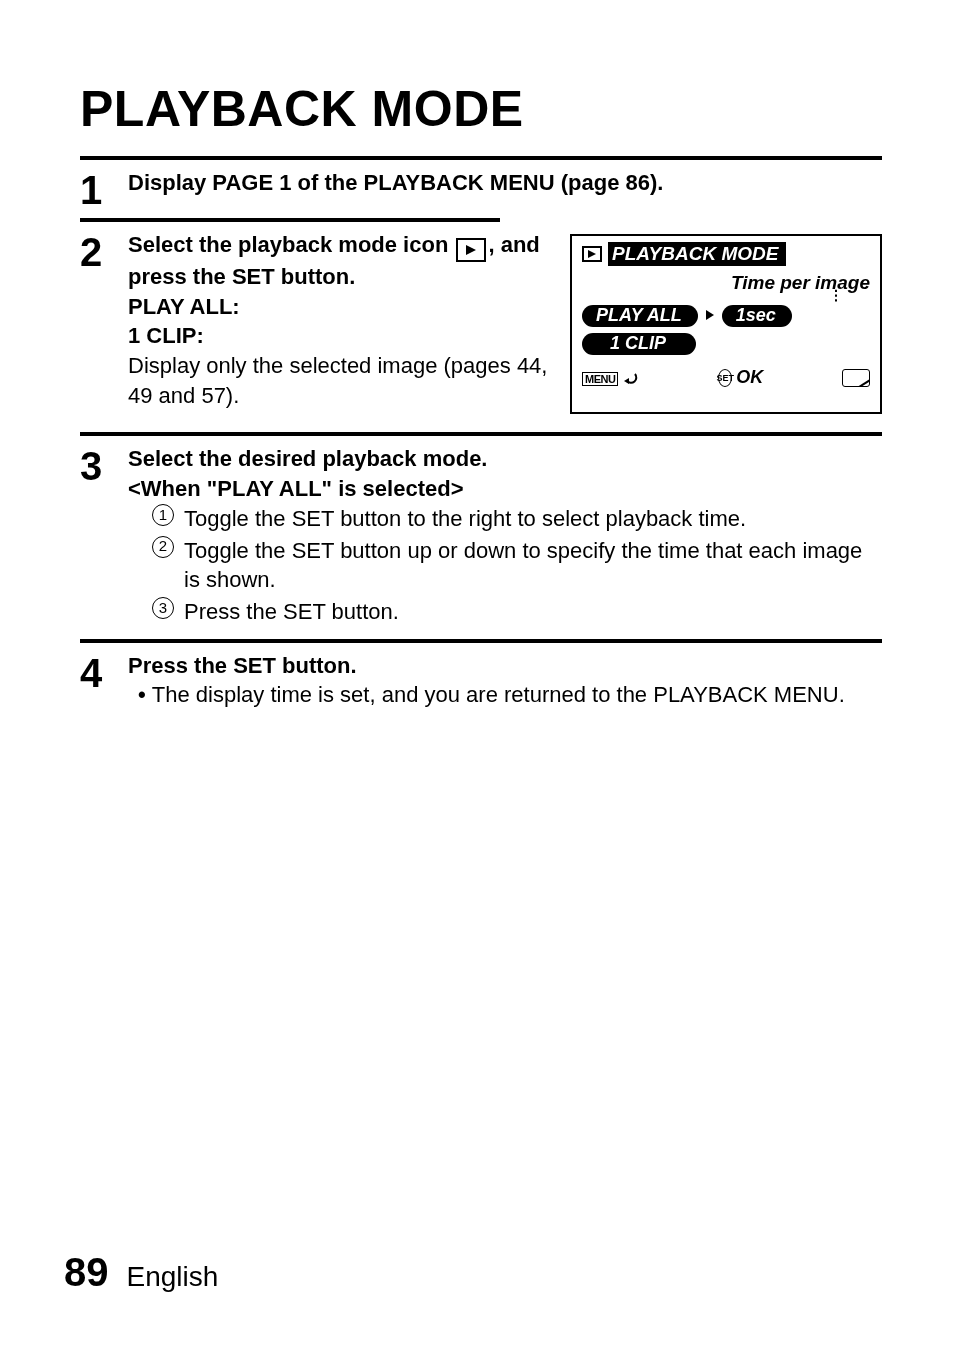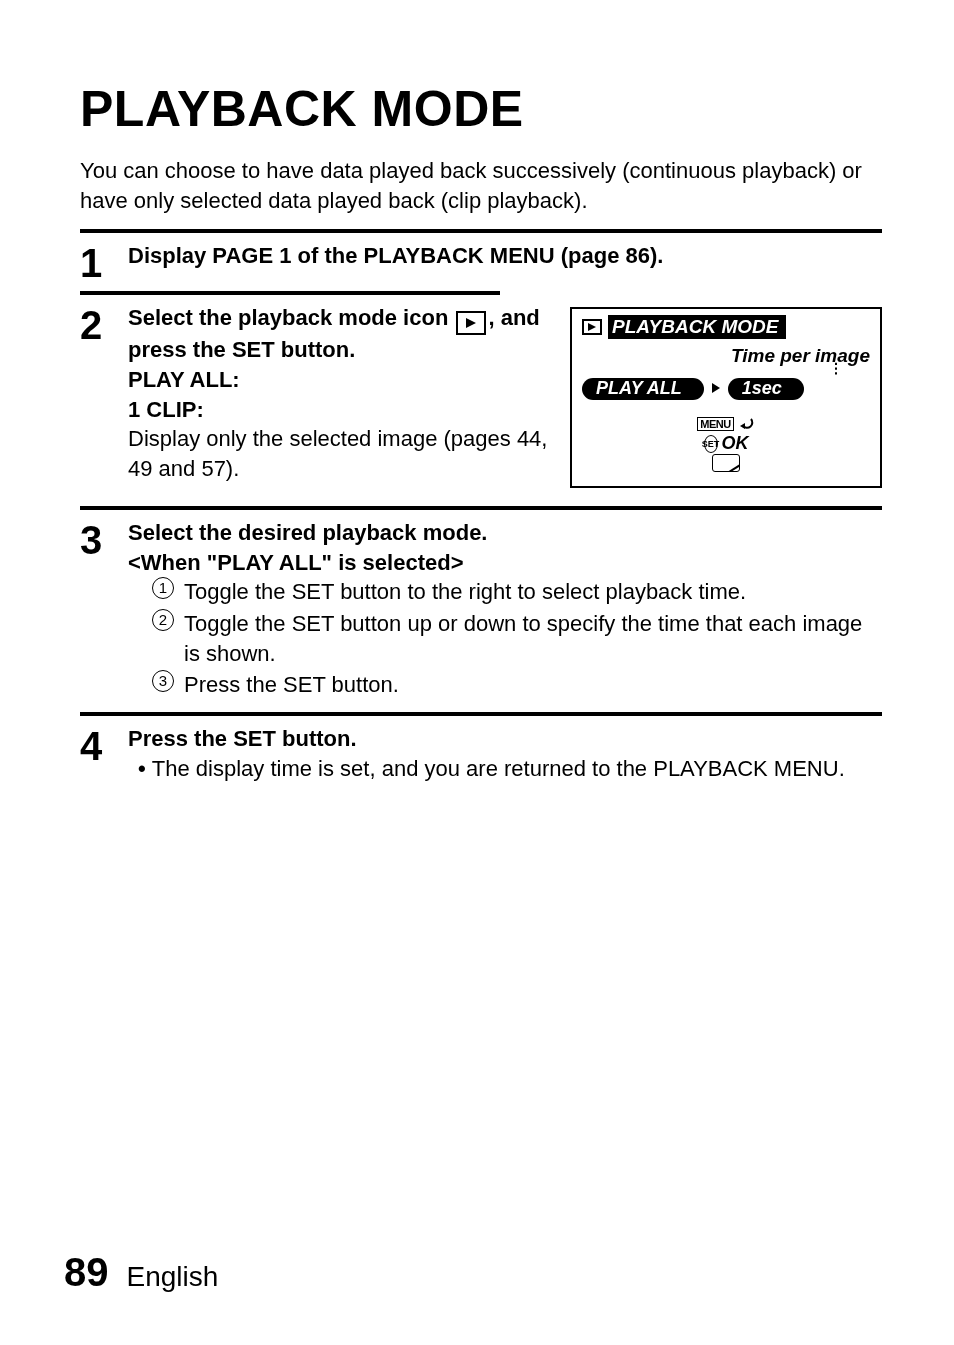--- a/index.html
+++ b/index.html
@@ -55,31 +55,31 @@
   .osd-title-text {
     background: #000; color: #fff; padding: 1px 8px 1px 4px; font-style: italic;
   }
   .osd-time-label {
     text-align: right; font-size: 19px; font-style: italic; margin-bottom: -2px;
   }
   .osd-dotline { text-align: right; font-size: 14px; letter-spacing: 1px; padding-right: 26px; line-height: 0.5; }
   .osd-row { display: flex; align-items: center; gap: 6px; margin: 6px 0; }
   .pill {
     background: #000; color: #fff; font-style: italic; font-size: 18px;
-    border-radius: 11px; padding: 0 22px 1px 14px; display: inline-block;
+    border-radius: 11px; padding: 0 16px 1px 14px; display: inline-block;
     min-width: 114px; text-align: center;
   }
   .pill.small { min-width: 60px; }
   .pill.big::after {
     content: ""; display: inline-block; width: 0; height: 0;
   }
   .pillrow-arrow { display: inline-block; }
   .osd-bottom {
     display: flex; align-items: center; justify-content: space-between;
-    margin-top: 12px; font-size: 18px; font-style: italic; flex-direction: column;
+    margin-top: 12px; font-size: 18px; font-style: italic;
   }
   .menu-badge {
     border: 1.5px solid #000; font-size: 11px; font-weight: 900; font-style: normal;
     padding: 0 2px; letter-spacing: -0.5px;
   }
   .set-ok { display: inline-flex; align-items: center; gap: 4px; }
   .set-circle {
     width: 14px; height: 18px; border: 1.5px solid #000; border-radius: 50%;
     display: inline-flex; align-items: center; justify-content: center;
     font-size: 9px; font-style: normal; font-weight: 900;
@@ -95,21 +95,20 @@
 
   .footer { position: absolute; bottom: 50px; left: 64px; display: flex; align-items: baseline; gap: 18px; }
   .footer-page { font-size: 40px; font-weight: 900; }
   .footer-lang { font-size: 28px; }
 </style>
 </head>
 <body>
 
 <div class="page">
   <h1 class="title">PLAYBACK MODE</h1>
-  <p class="intro">You can choose to have data played back successively (continuous playback) or have only selected data played back (clip playback).</p>
 
   <hr class="sepwide">
 
   <div class="step">
     <div class="num">1</div>
     <div class="content">
       <span class="bold">Display PAGE 1 of the PLAYBACK MENU (page 86).</span>
     </div>
   </div>
 
@@ -142,20 +141,23 @@
         <span class="osd-title-text">PLAYBACK MODE</span>
       </div>
       <div class="osd-time-label">Time per image</div>
       <div class="osd-dotline">⋮</div>
       <div class="osd-row">
         <span class="pill big">PLAY ALL</span>
         <span class="pillrow-arrow"><svg width="12" height="12" viewBox="0 0 12 12">
               <polygon points="2,1 10,6 2,11" fill="#000"></polygon>
             </svg></span>
         <span class="pill small">1sec</span>
+      </div>
+      <div class="osd-row">
+        <span class="pill">1 CLIP</span>
       </div>
       <div class="osd-bottom">
         <span>
           <span class="menu-badge">MENU</span>
           <svg width="16" height="14" viewBox="0 0 16 14" style="vertical-align:-2px">
               <path d="M12 3 A5 5 0 1 1 4 10" fill="none" stroke="#000" stroke-width="2"></path>
               <polygon points="1,10 6,7 6,13" fill="#000"></polygon>
             </svg>
         </span>
         <span class="set-ok">

